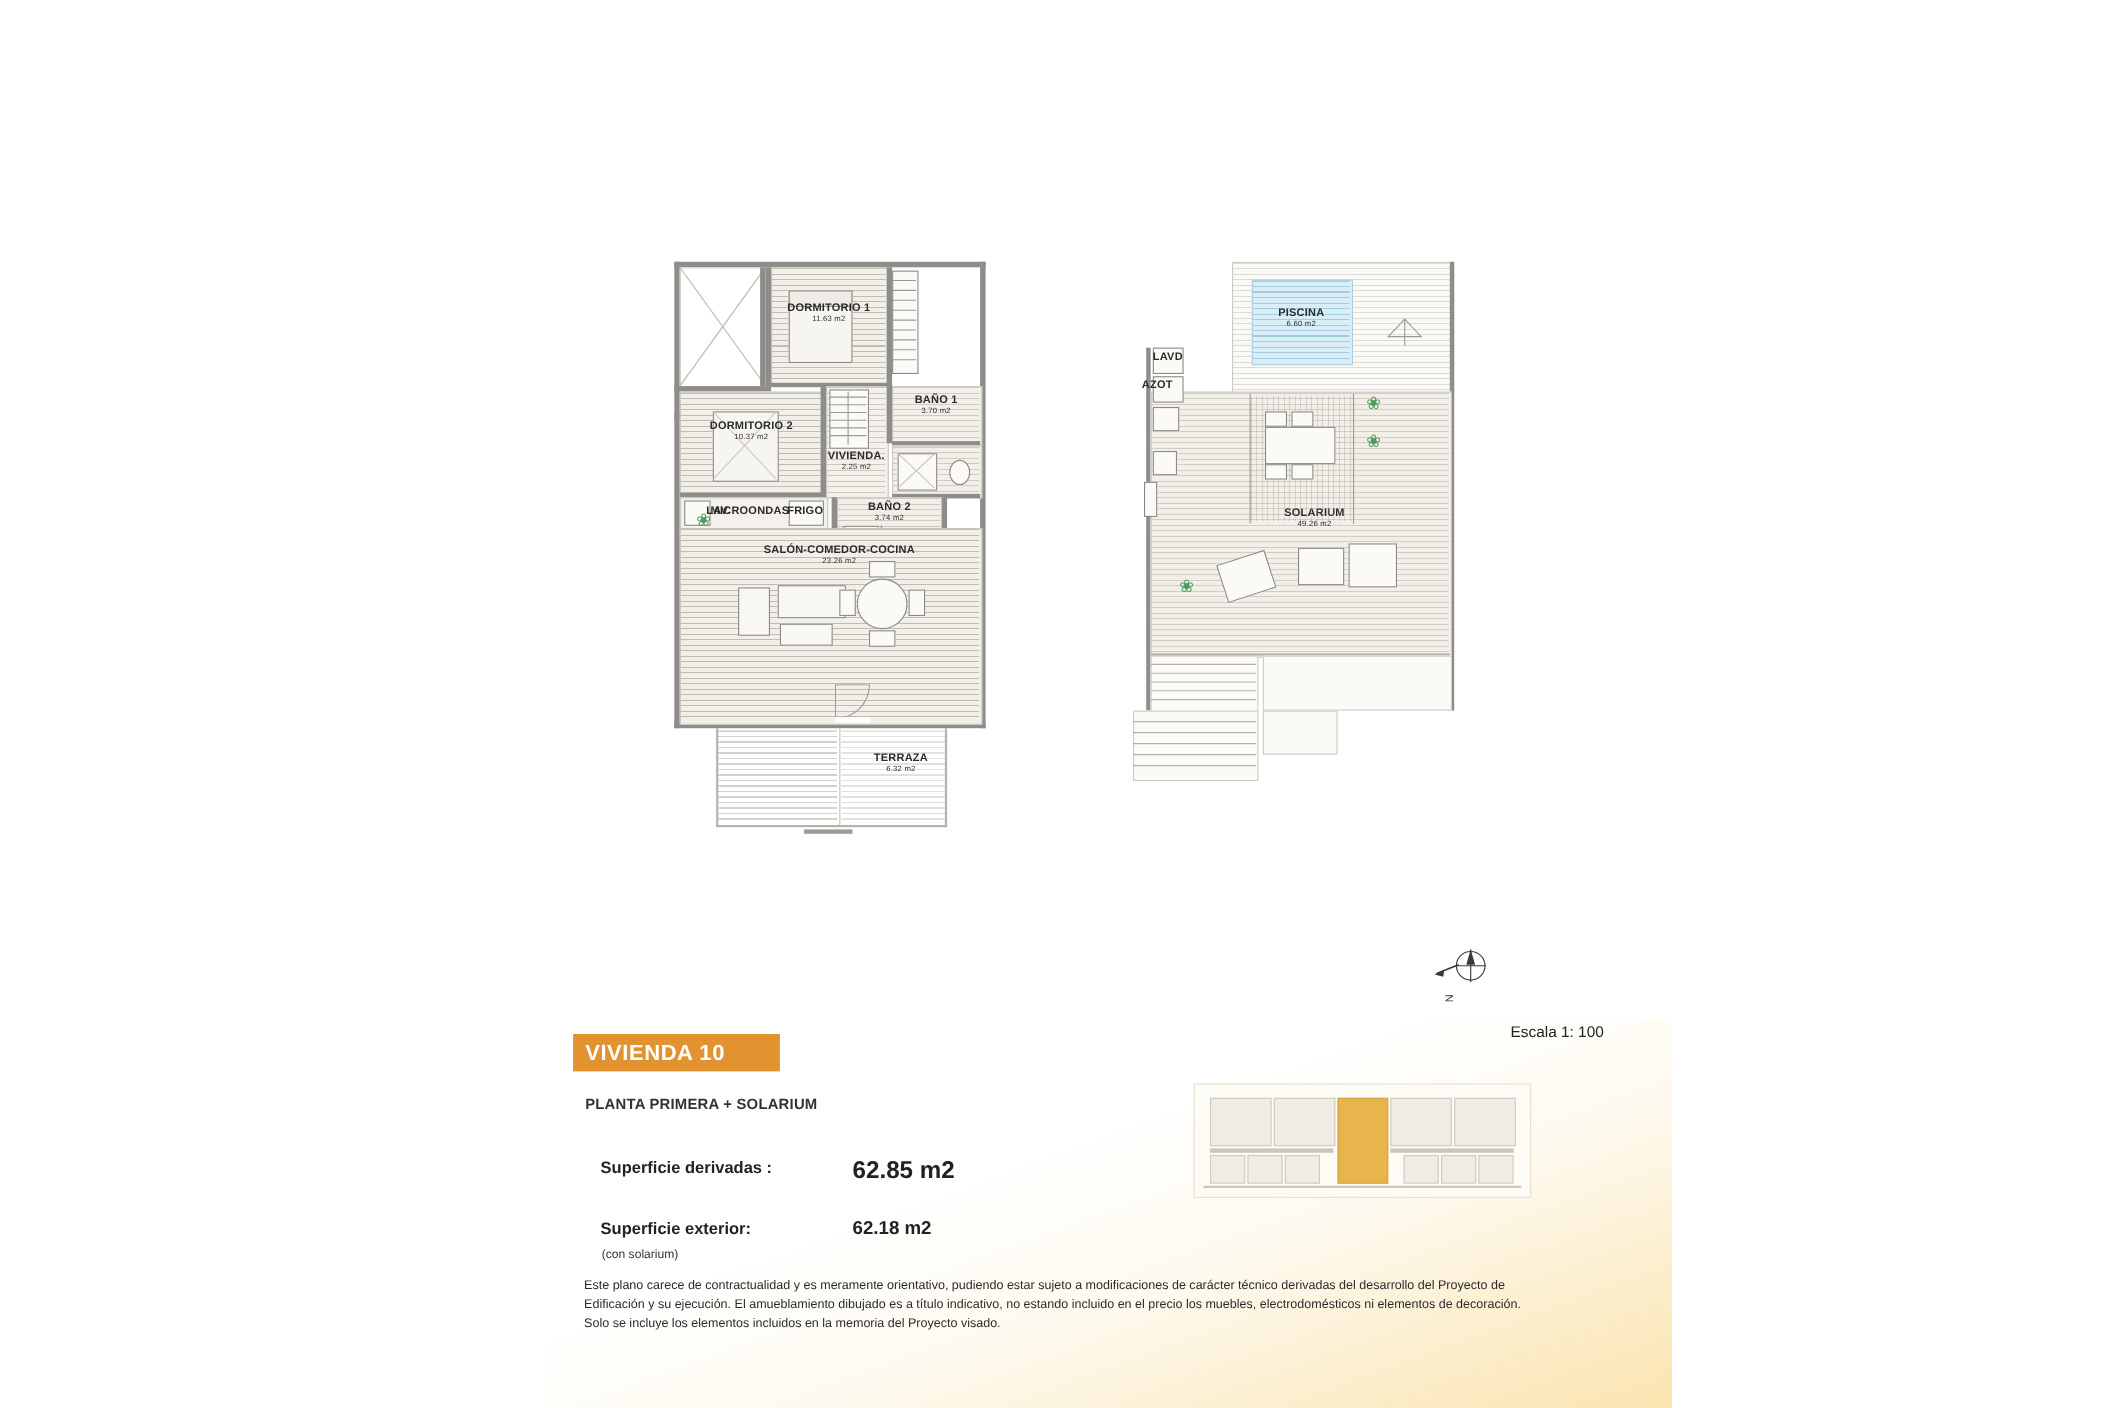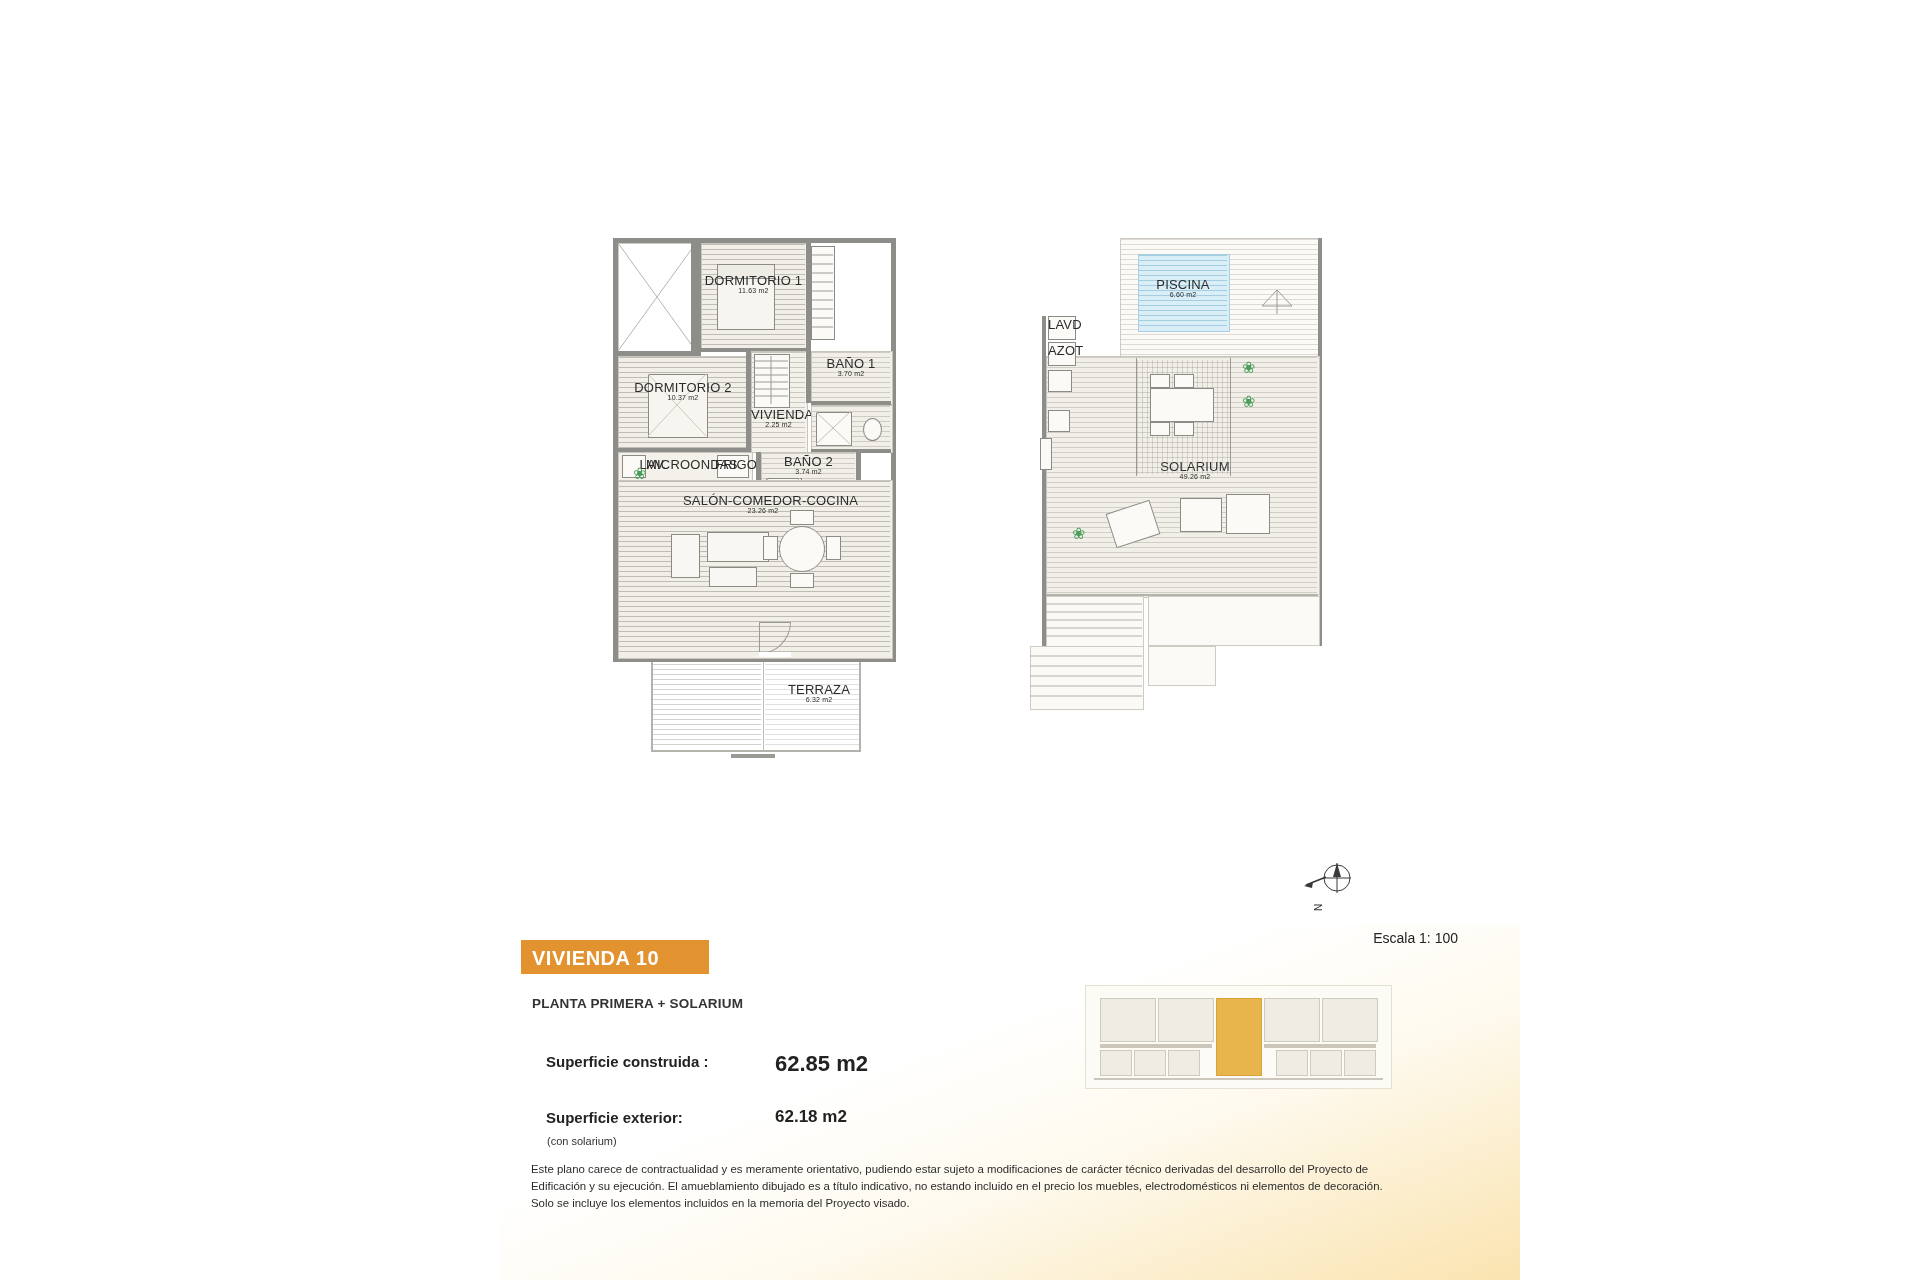--- a/index.html
+++ b/index.html
@@ -27,21 +27,21 @@
     position:absolute;
     background:repeating-linear-gradient(to right,
       rgba(150,145,138,.45) 0px, rgba(150,145,138,.45) 1px,
       rgba(255,255,255,0) 1px, rgba(255,255,255,0) 5px);
   }
   .label{
     position:absolute;text-align:center;
     font-size:7.5px;color:#2b2b2b;line-height:10px;
     letter-spacing:.2px;white-space:nowrap;
   }
-  .label .nm{display:block;font-weight:400;font-size:13px;}
+  .label .nm{display:block;font-weight:700;font-size:10px;}
   .label .ar{display:block;font-size:7px;}
   .furn{position:absolute;border:1px solid #8b8b86;background:#fbfaf7;}
   .furn-r{position:absolute;border:1px solid #8b8b86;background:#fbfaf7;border-radius:50%;}
   .line{position:absolute;background:#9b9b95;}
   .plant{position:absolute;color:#4a9d5b;font-size:16px;line-height:16px;}
   .door{position:absolute;border:1px solid #9b9b95;border-radius:0 0 100% 0;background:transparent;}
 
   
   .titlebar{
     position:absolute;left:521px;top:940px;width:188px;height:34px;
@@ -279,21 +279,21 @@
     <div class="label" style="left:110px;top:224px;width:110px;">
       <span class="nm">SOLARIUM</span>
       <span class="ar">49.26 m2</span>
     </div>
 
     <div class="furn" style="left:18px;top:78px;width:26px;height:22px;"></div>
     <div class="label" style="left:18px;top:82px;width:26px;font-size:6px;">
       <span class="nm">LAVD</span>
     </div>
     <div class="furn" style="left:18px;top:104px;width:26px;height:22px;"></div>
-    <div class="label" style="left:18px;top:108px;width:26px;font-size:6px;">
+    <div class="label" style="left:8px;top:108px;width:26px;font-size:6px;">
       <span class="nm">AZOT</span>
     </div>
     <div class="furn" style="left:18px;top:132px;width:22px;height:20px;"></div>
     <div class="furn" style="left:18px;top:172px;width:20px;height:20px;"></div>
     <div class="furn" style="left:10px;top:200px;width:10px;height:30px;"></div>
 
     <div class="line" style="left:106px;top:120px;width:1px;height:118px;"></div>
     <div class="line" style="left:200px;top:120px;width:1px;height:118px;"></div>
     <div class="hatch-v" style="left:107px;top:122px;width:92px;height:114px;opacity:.7;"></div>
     <div class="furn" style="left:120px;top:150px;width:62px;height:32px;"></div>
@@ -351,21 +351,21 @@
 
   <div class="gradient-box"></div>
 
   <div class="titlebar">
     <span>VIVIENDA 10</span>
   </div>
 
   <div class="subtitle">PLANTA PRIMERA + SOLARIUM</div>
 
   <div class="surf-row" style="left:546px;top:1053px;">
-    <span class="surf-lbl">Superficie construida :</span>
+    <span class="surf-lbl">Superficie derivadas :</span>
   </div>
   <div class="surf-row" style="left:775px;top:1051px;font-size:22px;">
     <span class="surf-val">62.85 m2</span>
   </div>
 
   <div class="surf-row" style="left:546px;top:1109px;">
     <span class="surf-lbl">Superficie exterior:</span>
   </div>
   <div class="surf-row" style="left:775px;top:1107px;font-size:17px;">
     <span class="surf-val">62.18 m2</span>

